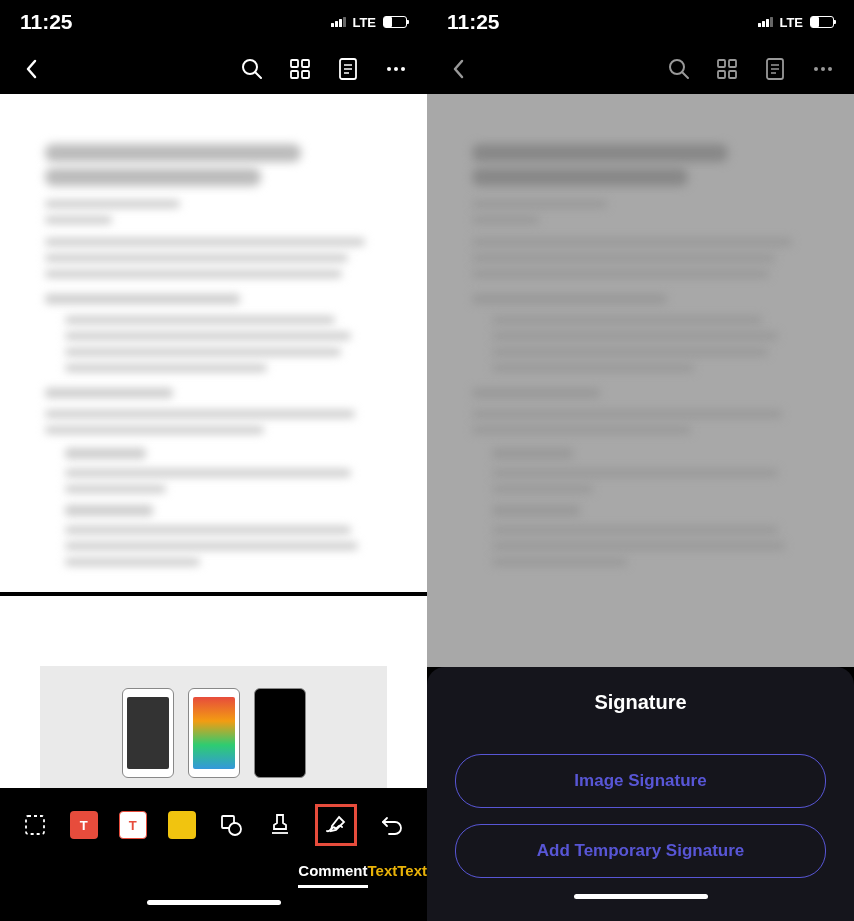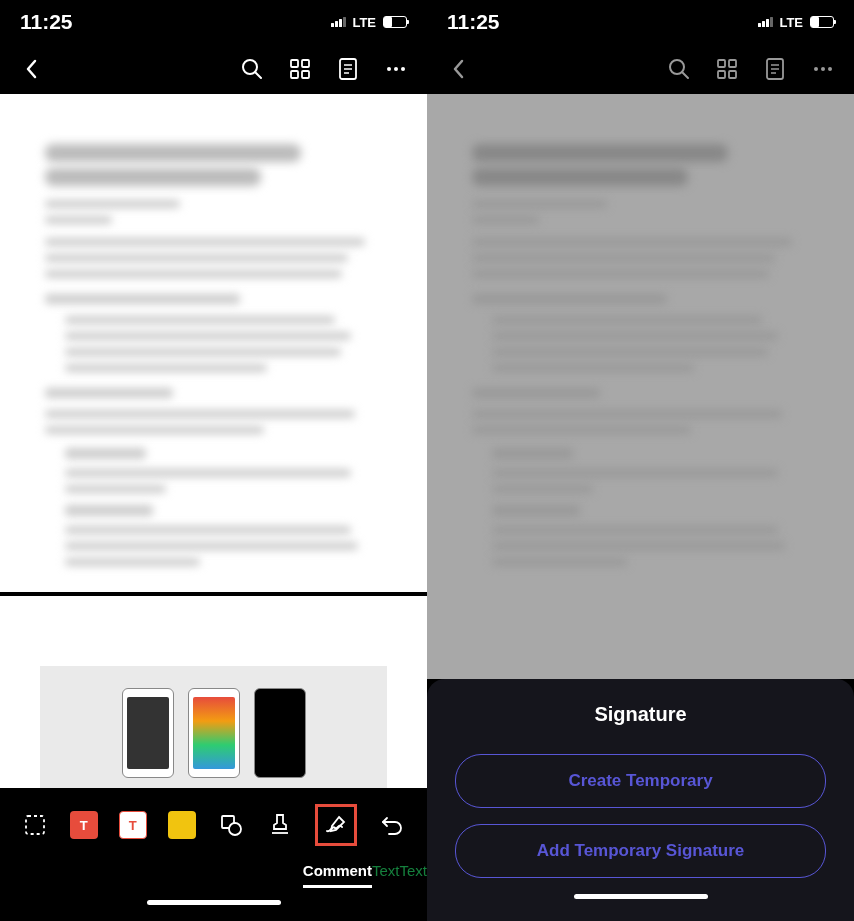--- a/index.html
+++ b/index.html
@@ -110,23 +110,23 @@
       border: 3px solid #e74c3c;
       padding: 6px;
       display: flex; align-items: center; justify-content: center;
     }
     .tab-row {
       display: flex;
       justify-content: flex-end;
       padding: 10px 0 6px;
     }
     .tab-item { 
-      color: #15803d; 
+      color: #eab308; 
       font-size: 15px; 
-      font-weight: 400;
+      font-weight: 700;
       padding-bottom: 6px;
     }
     .tab-active { 
       color: #fff; 
       font-weight: 700;
       border-bottom: 3px solid #fff;
     }
     .home-indicator {
       width: 134px; height: 5px; background: #fff; border-radius: 3px;
       margin: 6px auto;
@@ -140,21 +140,21 @@
     .sheet {
       background: #15151c;
       border-radius: 18px 18px 0 0;
       padding: 24px 28px 16px;
     }
     .sheet-title {
       color: #fff;
       font-size: 20px;
       font-weight: 600;
       text-align: center;
-      margin-bottom: 28px;
+      margin-bottom: 40px;
     }
     .sheet-btn {
       display: block;
       width: 100%;
       padding: 16px;
       border: 1.5px solid #5856d6;
       border-radius: 26px;
       background: transparent;
       color: #5856d6;
       font-size: 17px;
@@ -388,17 +388,17 @@
       <div class="blurred-line" style="width:30%; margin-left:20px; margin-bottom:12px"></div>
       <div class="blurred-line" style="width:26%; margin-left:20px; height:11px; margin-bottom:10px"></div>
       <div class="blurred-line" style="width:85%; margin-left:20px"></div>
       <div class="blurred-line" style="width:87%; margin-left:20px"></div>
       <div class="blurred-line" style="width:40%; margin-left:20px"></div>
     </div>
   </div>
 
   <div class="sheet">
     <div class="sheet-title">Signature</div>
-    <button class="sheet-btn">Create Temporary</button>
+    <button class="sheet-btn">Image Signature</button>
     <button class="sheet-btn">Add Temporary Signature</button>
     <div class="home-indicator"></div>
   </div>
 </div>
 
 </body></html>

